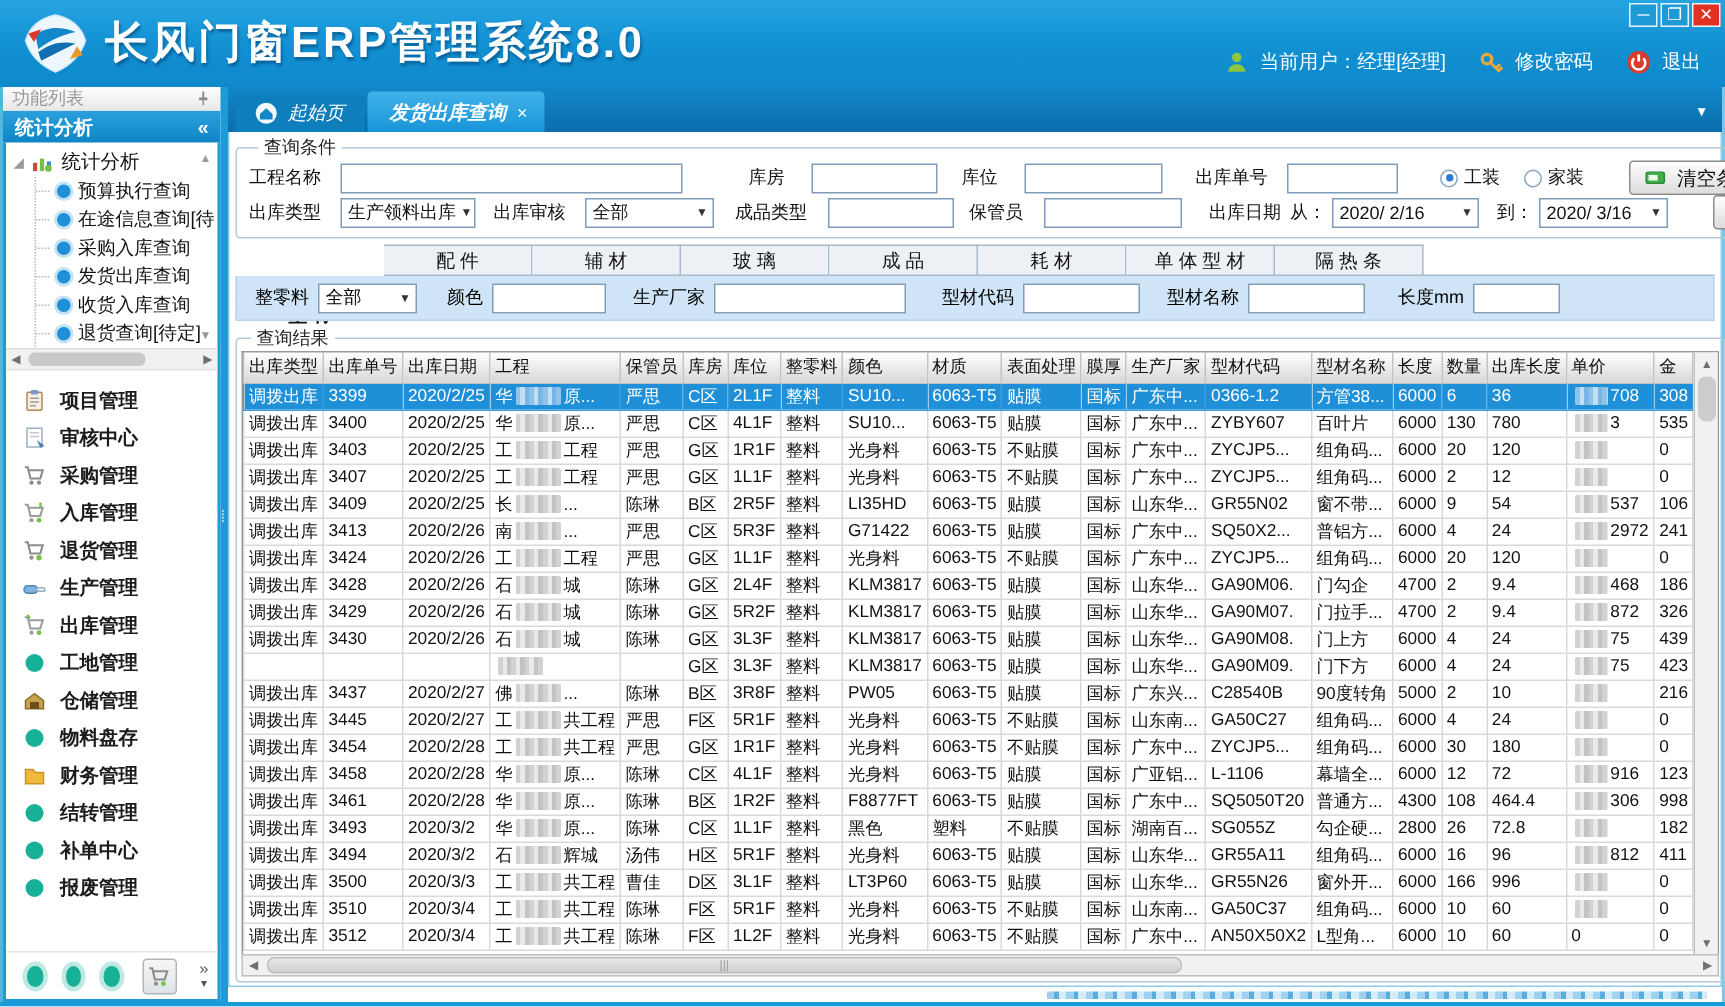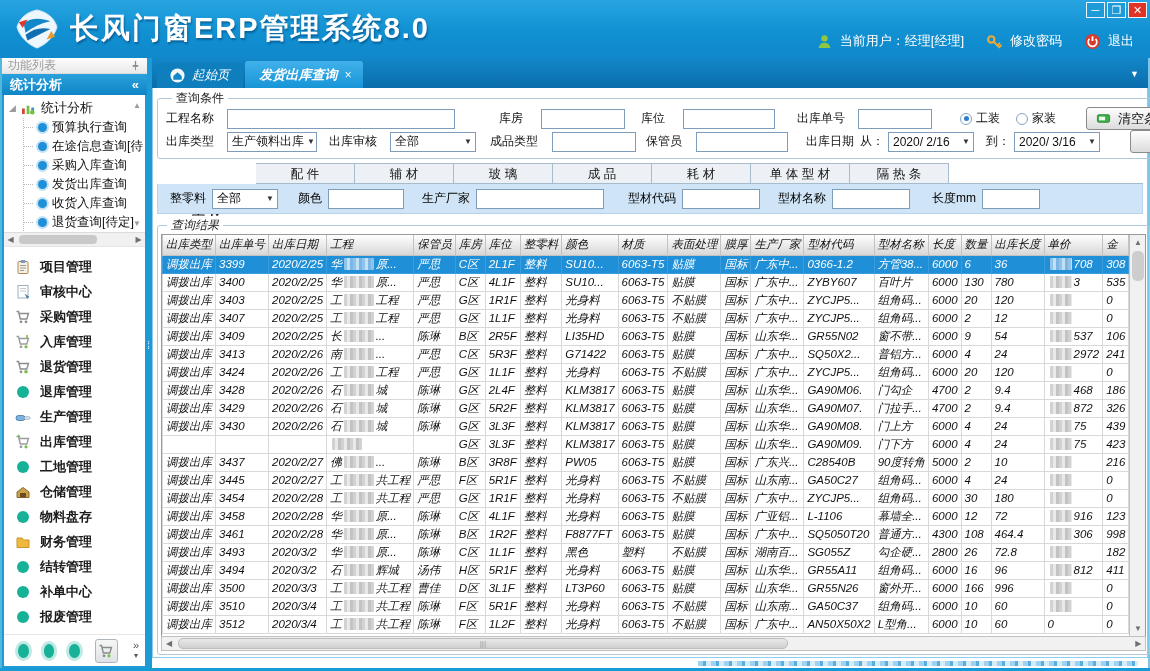--- a/index.html
+++ b/index.html
@@ -102,21 +102,21 @@
 
   .mat-tabs { display:flex; height:21px; flex:none; margin:1px 1px 0; }
   .mat-tab { width:99px; text-align:center; font-size:12.5px; line-height:20px; color:#111;
              background:#edf1f5; border:1px solid #a6bccd; border-left:none; }
   .mat-tab:first-child { border-left:1px solid #a6bccd; }
   .mat-tab.on { background:#fff; border-bottom-color:#fff; font-weight:bold;margin-top:36px; }
   .mat-rest { flex:1; border-bottom:1px solid #a6bccd; }
   .subfilter { height:30px; flex:none; background:#cfe4f6; border:1px solid #b9d4ea; border-top:none;
                margin:0 1px; display:flex; align-items:center; font-size:12px; padding-left:12px; white-space:nowrap; }
 
-  .rbox { flex:1; margin:3px 1px 2px; padding:0 3px 3px; display:flex; flex-direction:column; min-height:0;font-style:italic; }
+  .rbox { flex:1; margin:3px 1px 2px; padding:0 3px 3px; display:flex; flex-direction:column; min-height:0; }
   .grid-wrap { flex:1; display:flex; min-height:0; border:1px solid #9a9a9a; border-bottom:none; }
   .grid-clip { flex:1; overflow:hidden; }
   table { border-collapse:collapse; table-layout:fixed; font-size:11.5px; color:#111; }
   th { background:linear-gradient(#ffffff,#d7d7d7); border:1px solid #c2c2c2; border-top:none; font-weight:normal;
        height:20px; padding:0 3px; text-align:left; white-space:nowrap; overflow:hidden; }
   td { border:1px solid #d9d9d9; height:18px; padding:0 3px; white-space:nowrap; overflow:hidden; }
   tr.sel td { background:#1f8fd8; color:#fff; border-color:#3a9cdd; }
   .pix { display:inline-block; vertical-align:middle; height:12px; width:30px; border-radius:1px; margin:0 2px;
          background:repeating-linear-gradient(90deg,#d2d2d2 0 3px,#e9e9e9 3px 6px,#c3c3c3 6px 9px); }
   td[data-name="cell-price"] .pix { width:22px; }
@@ -293,28 +293,20 @@
             <div class="menu-item" data-name="sidebar-item-退货管理">
               <span class="mi-icon" data-name="cart-return-icon">
                 <svg viewBox="0 0 16 16">
                   <path d="M1.5 2.5h2l1.8 7.5h6.5l1.7-5.5H4.2" fill="none" stroke="#8c8c8c" stroke-width="1.4"></path>
                   <circle cx="6" cy="12.8" r="1.4" fill="#8c8c8c"></circle>
                   <circle cx="11" cy="12.8" r="1.8" fill="#76c043"></circle>
                 </svg>
               </span>
               <span class="mi-label" data-name="sidebar-item-label">退货管理</span>
             </div>
-            <div class="menu-item" data-name="sidebar-item-退库管理">
-              <span class="mi-icon" data-name="circle-icon">
-                <svg viewBox="0 0 16 16">
-                  <circle cx="8" cy="8" r="6" fill="#17b198"></circle>
-                </svg>
-              </span>
-              <span class="mi-label" data-name="sidebar-item-label">退库管理</span>
-            </div>
             <div class="menu-item" data-name="sidebar-item-生产管理">
               <span class="mi-icon" data-name="machine-icon">
                 <svg viewBox="0 0 16 16">
                   <rect x="1" y="6.5" width="9" height="5" rx="2.5" fill="#7fb2dc" stroke="#4e86b4"></rect>
                   <rect x="9.5" y="7.8" width="5.5" height="2.4" rx="1.2" fill="#eef3f8" stroke="#9ab0c4"></rect>
                 </svg>
               </span>
               <span class="mi-label" data-name="sidebar-item-label">生产管理</span>
             </div>
             <div class="menu-item" data-name="sidebar-item-出库管理">
@@ -462,21 +454,21 @@
             <span class="combo" style="width:86px;margin-left:5px" data-name="audit-select">
               <span>全部</span>
                 <span class="arrow" data-name="chevron-down-icon">▼</span>
             </span>
             <span class="ql" style="width:56px;margin-left:14px" data-name="product-type-label">成品类型</span>
             <input class="tbox" style="width: 84px; margin-left: 6px;" data-name="product-type-input">
             <span class="ql" style="width:44px;margin-left:10px" data-name="keeper-label">保管员</span>
             <input class="tbox" style="width: 92px; margin-left: 6px;" data-name="keeper-input">
             <span class="ql" style="margin-left:18px" data-name="out-date-label">出库日期</span>
             <span class="ql" style="margin-left:6px" data-name="date-from-label">从：</span>
-            <span class="combo" style="width:86px;margin-left:4px" data-name="date-from-picker">
+            <span class="combo" style="width:98px;margin-left:4px" data-name="date-from-picker">
               <span>2020/ 2/16</span>
                 <span class="arrow" data-name="chevron-down-icon">▼</span>
             </span>
             <span class="ql" style="margin-left:12px" data-name="date-to-label">到：</span>
             <span class="combo" style="width:86px;margin-left:4px" data-name="date-to-picker">
               <span>2020/ 3/16</span>
                 <span class="arrow" data-name="chevron-down-icon">▼</span>
             </span>
             <button class="btn" style="margin-left:30px;width:96px;justify-content:center" data-name="search-button">
               

